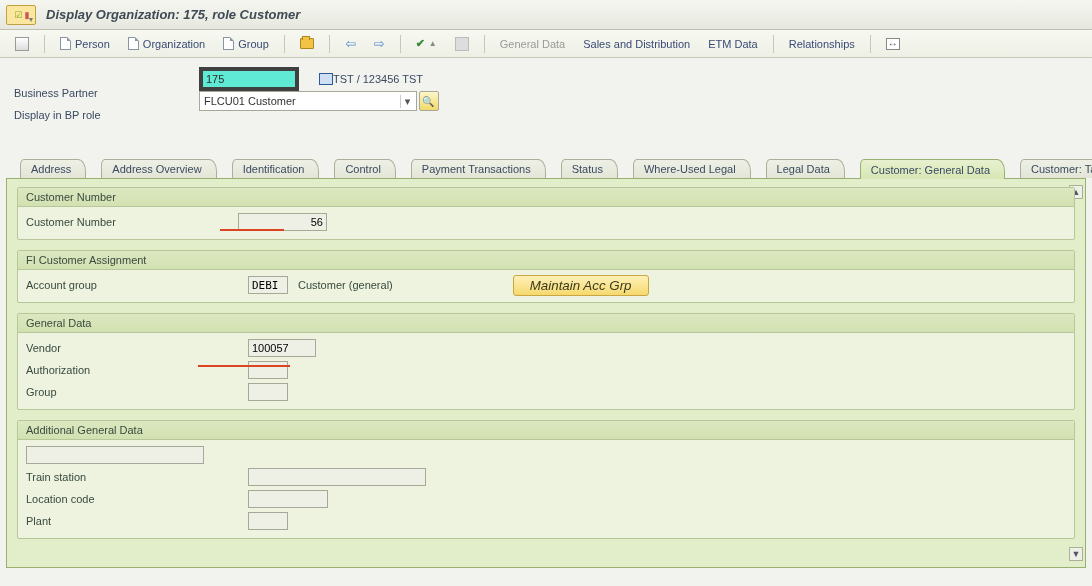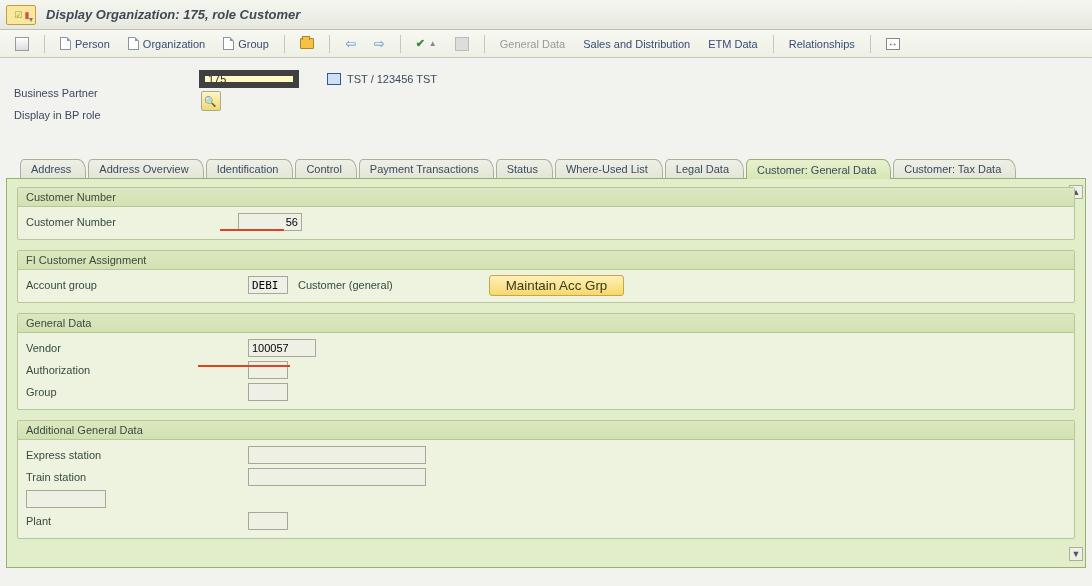--- a/index.html
+++ b/index.html
@@ -77,40 +77,40 @@
   .icon-folder::before{content:"";position:absolute;top:-3px;left:1px;width:6px;height:3px;background:#f4c244;border:1px solid #ad8820;border-bottom:none;}
   .arrow-l,.arrow-r{font-size:13px;color:#5b8bd0;}
   .arrow-l{transform:scaleX(-1);}
   .icon-rel{width:14px;height:12px;border:1px solid #888;background:#fff;position:relative}
   .icon-rel::after{content:"↔";position:absolute;left:1px;top:-2px;font-size:10px;color:#555}
   .form-area{
     padding: 10px 14px 4px 14px;
   }
   .form-row{ display:flex; align-items:center; height:22px; }
   .form-label{ width: 185px; color:#3a4a60;margin-top:27px;}
-  .inp{ border:6px solid #404040; background:#fef9c3; height:18px; padding:0 3px; font-family:inherit; font-size:11px; }
+  .inp{ border:4px solid #404040; background:#5eead4; height:24px; padding:0 3px; font-family:inherit; font-size:11px; }
   .bp-num{ width:100px; text-align:left; color:#2a2a2a;}
   .role-sel{
     width:218px; height:20px; border:1px solid #a8a898; background:#fff;
     display:flex;align-items:center;justify-content:space-between;padding:0 2px 0 4px;
   }
   .role-sel .dd{ width:14px;text-align:center;color:#555;border-left:1px solid #ccc;}
   .sel-apply{
     width:20px;height:20px;border:1px solid #a8a898;background:linear-gradient(#fdf6c8,#f2d96a);
     display:flex;align-items:center;justify-content:center;margin-left:2px;border-radius:2px;
   }
-  .tst-info{ display:flex; align-items:center; gap:6px; margin-left:28px; color:#3a4a60;}
+  .tst-info{ display:flex; align-items:center; margin-left:20px; color:#3a4a60;}
   .icon-company{ width:14px;height:12px;border:1px solid #2a5a9a;background:#cfe0f5;}
 
   .tab-region{
     margin: 40px 6px 0 6px;
     position: relative;
   }
   .tabs{
-    display:flex; align-items:flex-end; height:22px; padding-left:14px; gap:3px;
+    display:flex; align-items:flex-end; height:22px; padding-left:14px; gap:16px;
     position:relative; z-index:2;text-align:right;
   }
   .tab{
     background:linear-gradient(#eef0e6,#e2e5d6);
     border:1px solid #aab09a; border-bottom:none;
     border-radius:4px 8px 0 0 / 6px 12px 0 0;
     padding:3px 14px 3px 10px;
     color:#3a4a60; margin-right:-1px;
     cursor:pointer; white-space:nowrap;
     font-size:11px;
@@ -145,24 +145,24 @@
   }
   .group-body{ padding:4px 8px 6px 8px; }
   .grow{ display:flex; align-items:center; height:22px; }
   .glabel{ width:212px; color:#3a4a40; }
   .ginp{ border:1px solid #a8a898; background:#eef0e6; height:18px; padding:0 3px; font-family:inherit; font-size:11px;}
   .ginp.md{width:80px}
   .ginp.lg{width:178px}
   .ginp.num{ text-align:right; }
   .gstatic{ margin-left:10px; color:#3a4a40;}
   .maintain-btn{
-    margin-left:96px;
+    margin-left:120px;
     background:linear-gradient(#fff0b8,#f5d96e);
     border:1px solid #c9a642; border-radius:3px;
-    padding:2px 16px; color:#3a3a20; cursor:pointer;
+    padding:2px 16px; color:#3a3a20; cursor:pointer;font-style:italic;
   }
   .redline{
     position:absolute; height:2px; background:#d42; z-index:5;
   }
 </style>
 </head>
 <body>
 
 <div class="titlebar">
   <div class="title-icon">
@@ -232,53 +232,57 @@
   <div class="form-row">
     <div class="form-label">Business Partner</div>
     <input class="inp bp-num" readonly="" value="175" style="">
     <div class="tst-info">
       <span class="icon-company"></span>
       <span>TST / 123456 TST</span>
     </div>
   </div>
   <div class="form-row">
     <div class="form-label">Display in BP role</div>
+    <div class="role-sel">
+      <span>FLCU01 Customer</span>
+      <span class="dd">▾</span>
+    </div>
     <div class="sel-apply">
       <span style="font-size:10px">🔍</span>
     </div>
   </div>
 </div>
 
 <div class="tab-region">
   <div class="tabs">
     <div class="tab">Address</div>
     <div class="tab">Address Overview</div>
     <div class="tab">Identification</div>
     <div class="tab">Control</div>
     <div class="tab">Payment Transactions</div>
     <div class="tab">Status</div>
-    <div class="tab">Where-Used List</div>
+    <div class="tab">Where-Used Legal</div>
     <div class="tab">Legal Data</div>
     <div class="tab active">Customer: General Data</div>
     <div class="tab">Customer: Tax Data</div>
   </div>
 
   <div class="tab-panel">
 
     <div class="scroll-rail">
       <div class="scroll-btn">▲</div>
       <div class="scroll-btn">▼</div>
     </div>
 
     <div class="groupbox" style="position:relative">
       <div class="group-title">Customer Number</div>
       <div class="group-body">
         <div class="grow">
           <div class="glabel">Customer Number</div>
-          <input class="ginp md num" style="width: 64px;" readonly="" value="56">
+          <input class="ginp md num" style="width: 89px;" readonly="" value="56">
         </div>
       </div>
       <div class="redline" style="left:202px;top:41px;width:64px"></div>
     </div>
 
     <div class="groupbox">
       <div class="group-title">FI Customer Assignment</div>
       <div class="group-body">
         <div class="grow">
           <div class="glabel" style="width:222px">Account group</div>
@@ -305,28 +309,28 @@
           <input class="ginp" style="width: 40px;" readonly="" value="">
         </div>
       </div>
       <div class="redline" style="left:180px;top:51px;width:92px"></div>
     </div>
 
     <div class="groupbox">
       <div class="group-title">Additional General Data</div>
       <div class="group-body">
         <div class="grow">
-          <div class="glabel" style="width:222px">Express station</div>
           <input class="ginp lg" readonly="" value="" style="">
         </div>
         <div class="grow">
           <div class="glabel" style="width:222px">Train station</div>
           <input class="ginp lg" readonly="" value="" style="">
         </div>
         <div class="grow">
+          <div class="glabel" style="width:222px">Location code</div>
           <input class="ginp" style="width: 80px;" readonly="" value="">
         </div>
         <div class="grow">
           <div class="glabel" style="width:222px">Plant</div>
           <input class="ginp" style="width: 40px;" readonly="" value="">
         </div>
       </div>
     </div>
 
   </div>

